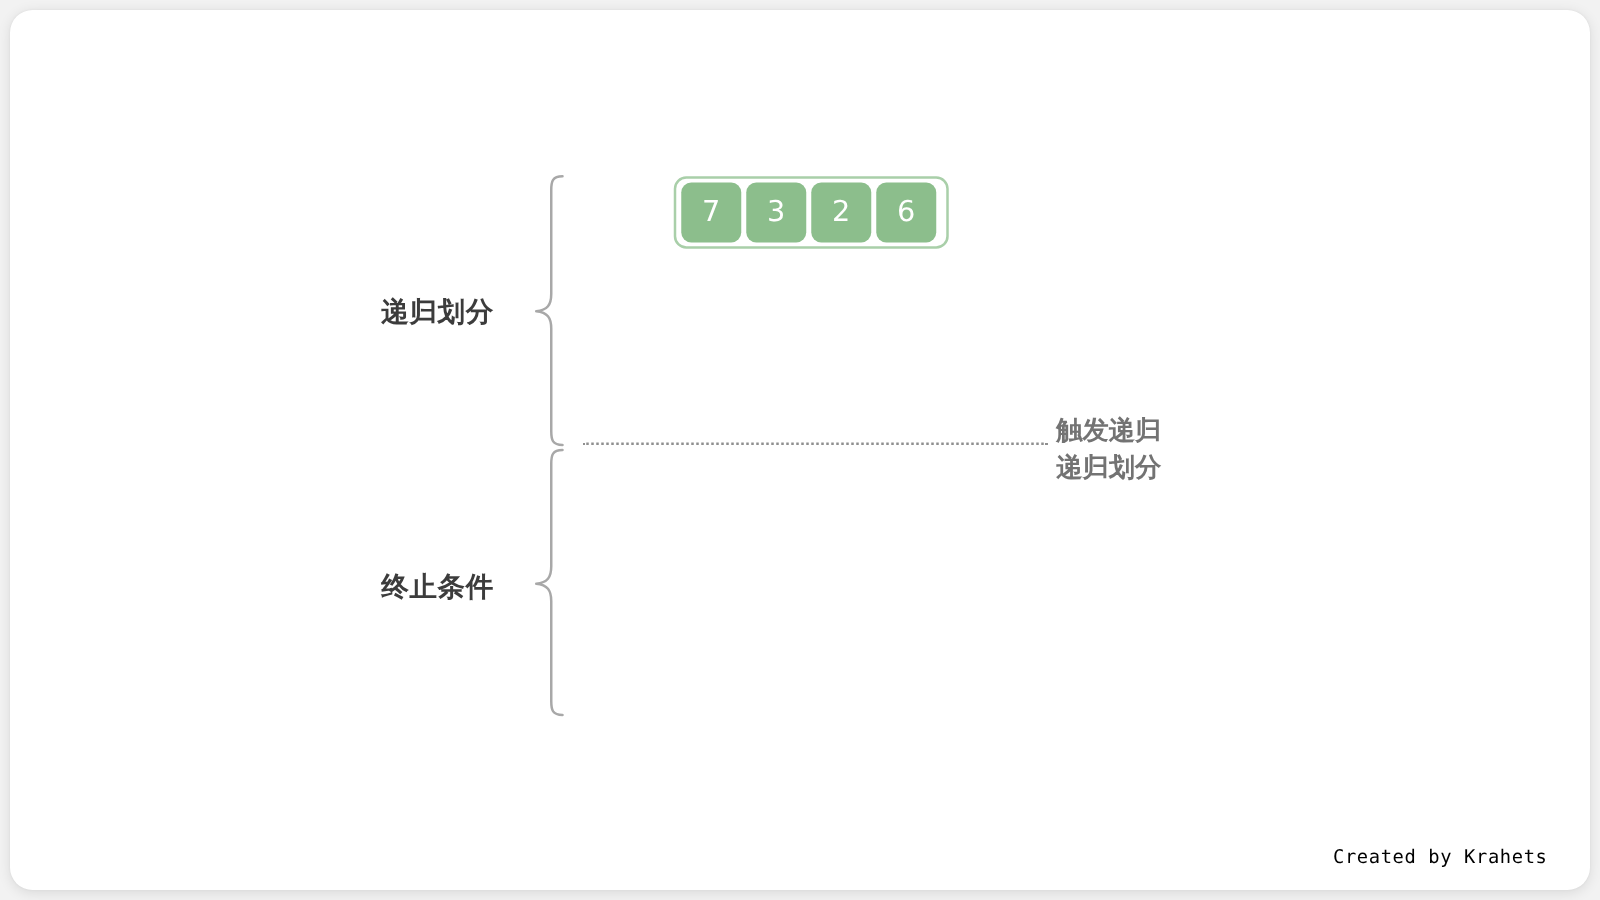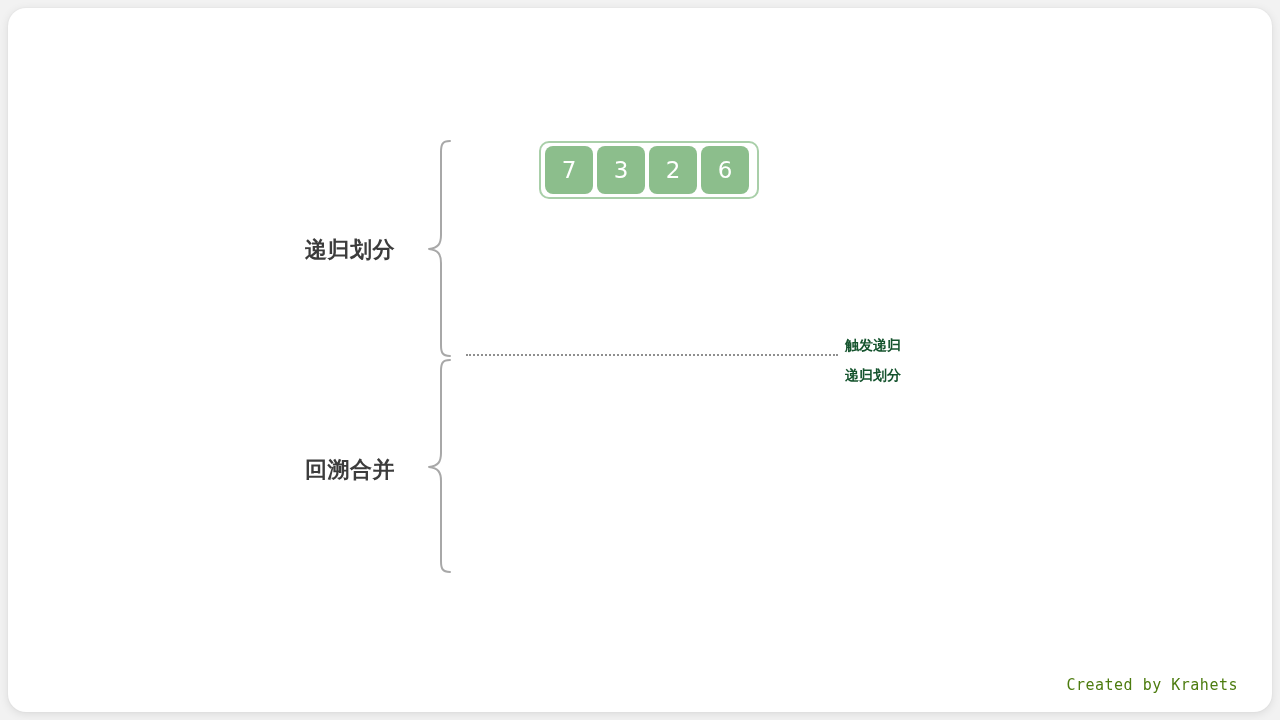--- a/index.html
+++ b/index.html
@@ -90,35 +90,35 @@
     width: 372px;
     height: 0;
     border-top: 2px dotted #8f8f8f;
   }
 
   
   #annotation {
     position: absolute;
     left: 845px;
     top: 330px;
-    font-size: 14px;
+    font-size: 21px;
     font-weight: bold;
-    color: #14532d;
+    color: #737373;
     line-height: 30px;
     white-space: nowrap;
   }
 
   
   #watermark {
     position: absolute;
     right: 42px;
     bottom: 26px;
     font-family: "DejaVu Sans Mono", "Liberation Mono", monospace;
     font-size: 15px;
-    color: #4d7c0f;
+    color: #000000;
     letter-spacing: 0.5px;
     white-space: nowrap;
   }
 </style>
 </head>
 <body>
 
 <div id="canvas">
   <div id="card"></div>
 
@@ -141,21 +141,21 @@
                L 21 97
                C 21 106, 18 110, 9 111
                C 18 112, 21 116, 21 125
                L 21 205
                C 21 212, 22 216, 30 216" fill="none" stroke="#a8a8a8" stroke-width="2" stroke-linecap="round" stroke-linejoin="round"></path>
     </svg>
   </div>
 
   <div class="section-label" id="label-divide">递归划分</div>
 
-  <div class="section-label" id="label-merge">回溯合并</div>
+  <div class="section-label" id="label-merge">终止条件</div>
 
   <div id="array-container">
     <div class="array-cell">7</div>
     <div class="array-cell">3</div>
     <div class="array-cell">2</div>
     <div class="array-cell">6</div>
   </div>
 
   <div id="divider"></div>
 

